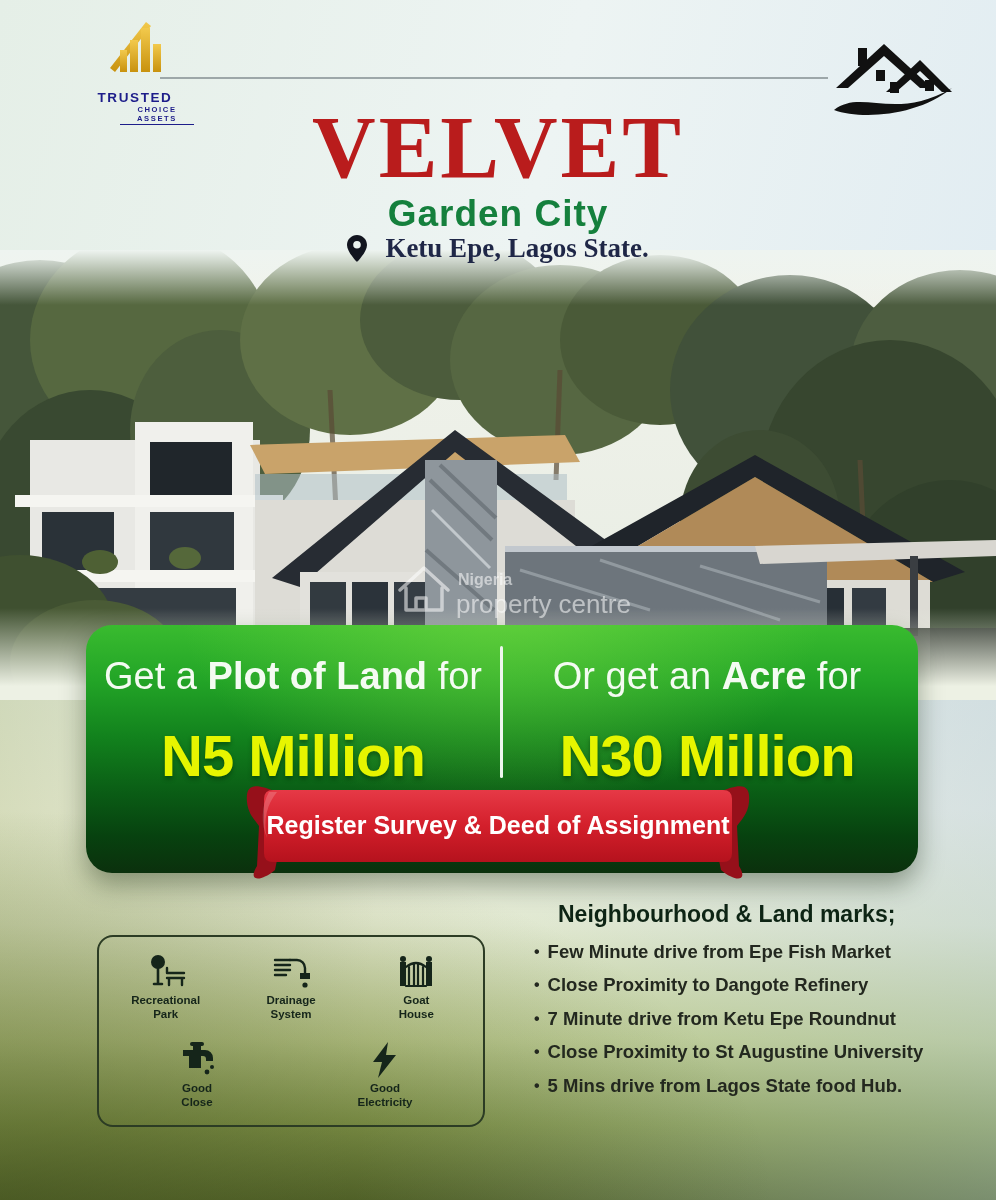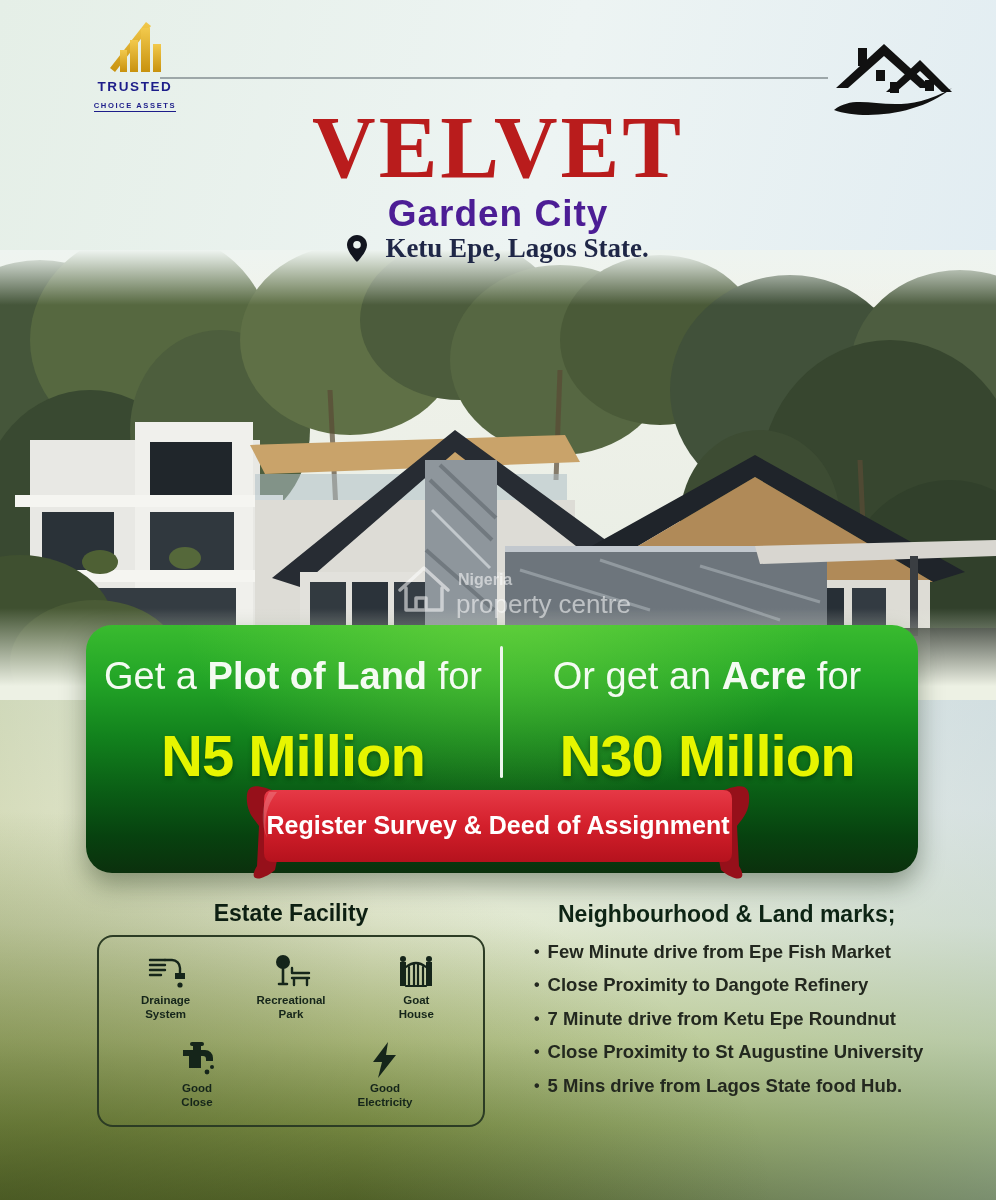--- a/index.html
+++ b/index.html
@@ -13,29 +13,29 @@
   .bottom-bg{position:absolute;left:0;top:700px;width:996px;height:500px;
     background-image:
       radial-gradient(ellipse at 0% 100%, rgba(40,55,15,.5), rgba(40,55,15,0) 55%),
       linear-gradient(95deg, rgba(150,165,80,.30) 0%, rgba(255,255,255,0) 38%, rgba(168,193,212,.38) 100%),
       linear-gradient(to bottom,#e9efe8 0%,#f0f3e8 22%,#e6ecd0 45%,#c2cf8e 68%,#8da051 85%,#5f7031 100%);}
 
   
   .rule{position:absolute;left:160px;top:77px;width:668px;height:2px;background:#8f9a9c;opacity:.85;}
   .trusted{position:absolute;left:76px;top:16px;width:118px;text-align:center;}
   .trusted svg{display:block;margin:0 auto;}
-  .trusted-name{color:#1d1d8a;font-weight:bold;font-size:13.5px;letter-spacing:1.6px;margin-top:1px;}
-  .trusted-tag{color:#1d1d8a;font-weight:bold;font-size:7.6px;letter-spacing:1.6px;border-bottom:1.6px solid #1d1d8a;display:inline-block;padding-bottom:1px;}
+  .trusted-name{color:#1d1d8a;font-weight:bold;font-size:13.5px;letter-spacing:1.6px;margin-top:12px;}
+  .trusted-tag{color:#1d1d8a;font-weight:bold;font-size:7.6px;letter-spacing:1.6px;border-bottom:1.6px solid #1d1d8a;display:inline-block;padding-bottom:1px;margin-left:44px;}
   .houses-logo{position:absolute;left:832px;top:30px;}
 
   .title{position:absolute;left:0;top:104px;width:996px;text-align:center;
     font-family:"Liberation Serif", serif;font-weight:bold;font-size:88px;line-height:1;
     color:#b91c1c;letter-spacing:3px;}
   .subtitle{position:absolute;left:0;top:193px;width:996px;text-align:center;
-    font-weight:bold;font-size:37px;color:#4c1d95;letter-spacing:1px;}
+    font-weight:bold;font-size:37px;color:#15803d;letter-spacing:1px;}
   .location{position:absolute;left:0;top:233px;width:996px;display:flex;justify-content:center;align-items:center;gap:18px;}
   .location-text{font-family:"Liberation Serif", serif;font-weight:bold;font-size:27px;color:#1f2747;}
 
   
   .offer-card{position:absolute;left:86px;top:625px;width:832px;height:248px;border-radius:26px;
     background-image:
       radial-gradient(ellipse at 50% -10%, rgba(130,225,70,.55), rgba(130,225,70,0) 55%),
       linear-gradient(180deg,#39bb2f 0%,#23a527 22%,#12821d 45%,#0a5c15 68%,#07420f 85%,#0b300d 100%);
     box-shadow:0 12px 26px rgba(15,35,8,.38);}
   .offer-col{position:absolute;top:30px;width:402px;text-align:center;color:#fff;}
@@ -225,49 +225,48 @@
         </linearGradient>
       </defs>
       <path d="M34,12 C14,4 2,2 4,22 C5,34 12,40 16,46 L14,86 C4,102 18,102 32,90 L34,80 Z" fill="#96101a"></path>
       <path d="M476,12 C496,4 508,2 506,22 C505,34 498,40 494,46 L496,86 C506,102 492,102 478,90 L476,80 Z" fill="#96101a"></path>
       <path d="M30,10 L480,10 Q489,10 489,19 L489,73 Q489,82 480,82 L30,82 Q21,82 21,73 L21,19 Q21,10 30,10 Z" fill="url(#redg)"></path>
       <path d="M34,12 C24,24 20,40 24,58 C18,44 18,26 26,12 Z" fill="#ffffff" opacity=".18"></path>
       <text x="255" y="54" text-anchor="middle" font-family="Liberation Sans, sans-serif" font-size="25" font-weight="bold" fill="#ffffff" class="ribbon-text">Register Survey &amp; Deed of Assignment</text>
     </svg>
   </div>
 
-  <div class="fac-title">Estate Facility</div>
   <div class="fac-box">
+
+    <div class="fac-cell">
+      <svg width="40" height="40" viewBox="0 0 40 40">
+        <circle cx="12" cy="10" r="7" fill="#15251a"></circle>
+        <path d="M12,10 V32 M8,32 h8" stroke="#15251a" stroke-width="2.6" fill="none" stroke-linecap="round"></path>
+        <g stroke="#15251a" stroke-width="2.4" fill="none" stroke-linecap="round">
+          <path d="M21,21 h17 M21,26 h17 M23,26 v7 M36,26 v7 M21,16 v5"></path>
+        </g>
+      </svg>
+      <div class="fac-label">
+        <span>Recreational</span>
+          <span>Park</span>
+      </div>
+    </div>
 
     <div class="fac-cell">
       <svg width="40" height="40" viewBox="0 0 40 40">
         <g stroke="#15251a" stroke-width="2.4" fill="none" stroke-linecap="round">
           <path d="M4,8 h15 M4,13 h15 M4,18 h15 M4,23 h11"></path>
           <path d="M19,8 h7 a8,8 0 0 1 8,8 v5"></path>
         </g>
         <rect x="29" y="21" width="10" height="6" fill="#15251a"></rect>
         <circle cx="34" cy="33" r="2.6" fill="#15251a"></circle>
       </svg>
       <div class="fac-label">
         <span>Drainage</span>
           <span>System</span>
-      </div>
-    </div>
-
-    <div class="fac-cell">
-      <svg width="40" height="40" viewBox="0 0 40 40">
-        <circle cx="12" cy="10" r="7" fill="#15251a"></circle>
-        <path d="M12,10 V32 M8,32 h8" stroke="#15251a" stroke-width="2.6" fill="none" stroke-linecap="round"></path>
-        <g stroke="#15251a" stroke-width="2.4" fill="none" stroke-linecap="round">
-          <path d="M21,21 h17 M21,26 h17 M23,26 v7 M36,26 v7 M21,16 v5"></path>
-        </g>
-      </svg>
-      <div class="fac-label">
-        <span>Recreational</span>
-          <span>Park</span>
       </div>
     </div>
 
     <div class="fac-cell">
       <svg width="40" height="40" viewBox="0 0 40 40">
         <rect x="4" y="10" width="6" height="24" fill="#15251a"></rect>
         <rect x="30" y="10" width="6" height="24" fill="#15251a"></rect>
         <circle cx="7" cy="7" r="3" fill="#15251a"></circle>
         <circle cx="33" cy="7" r="3" fill="#15251a"></circle>
         <g stroke="#15251a" stroke-width="2.2" fill="none" stroke-linecap="round">

